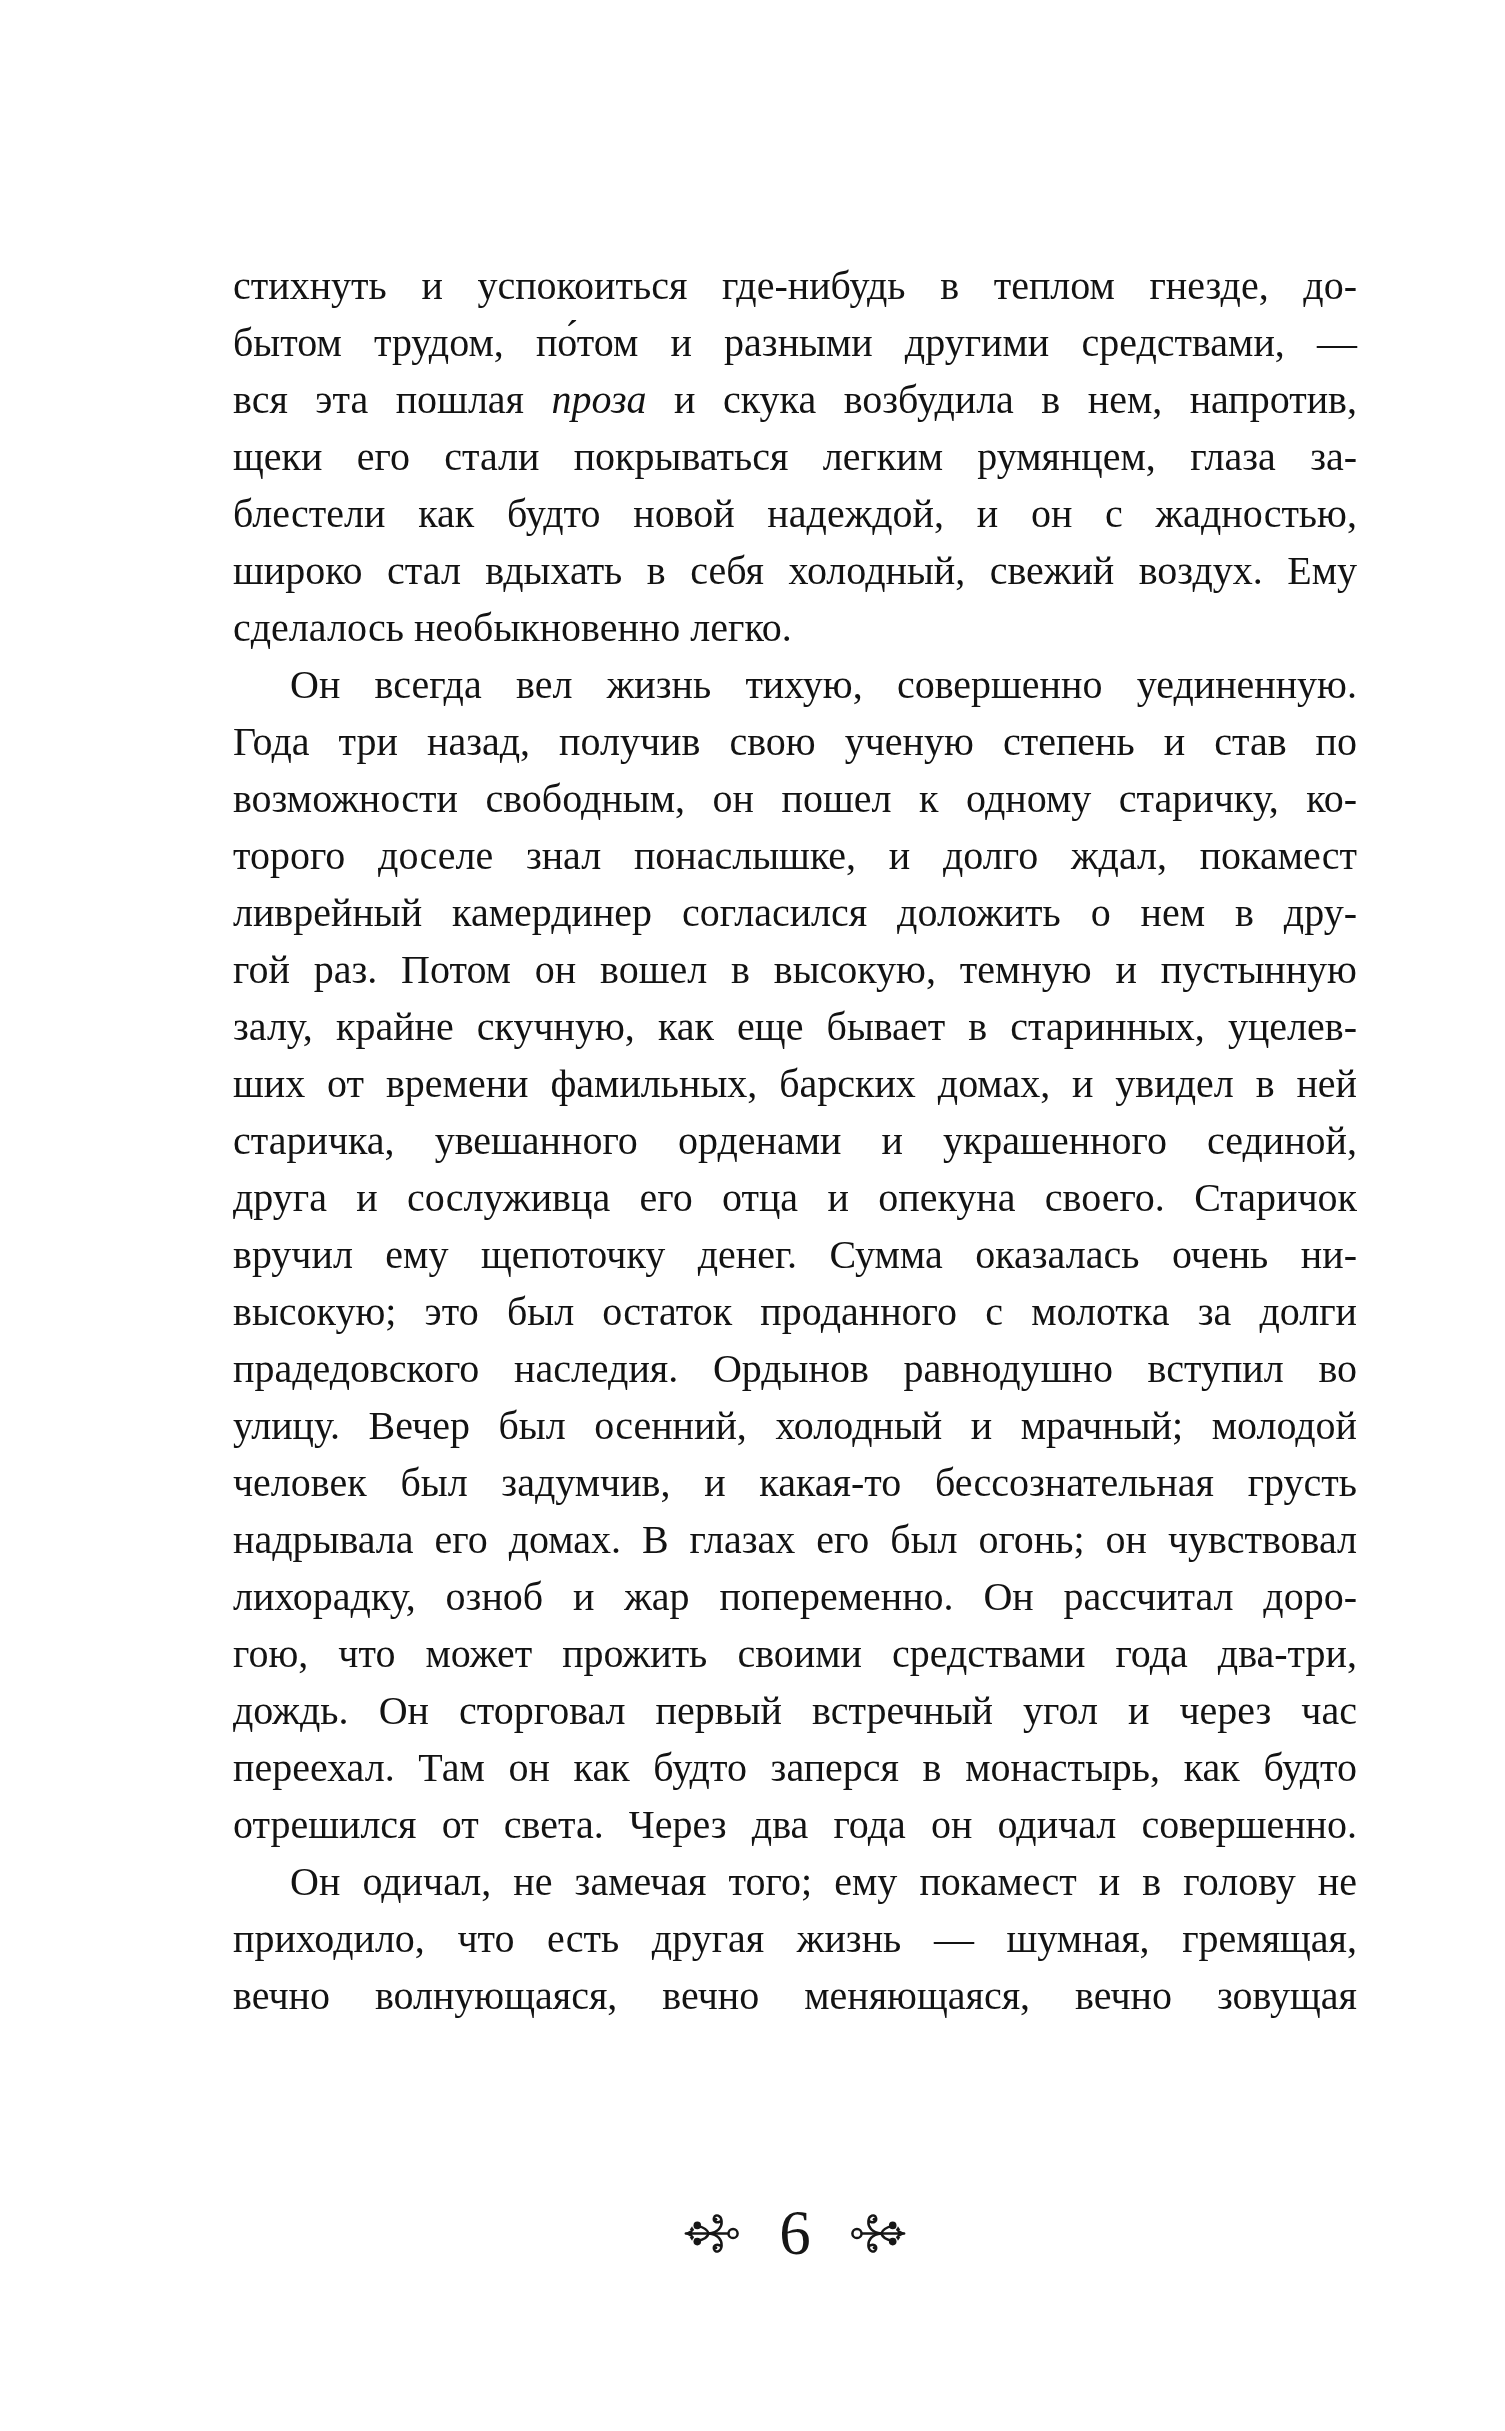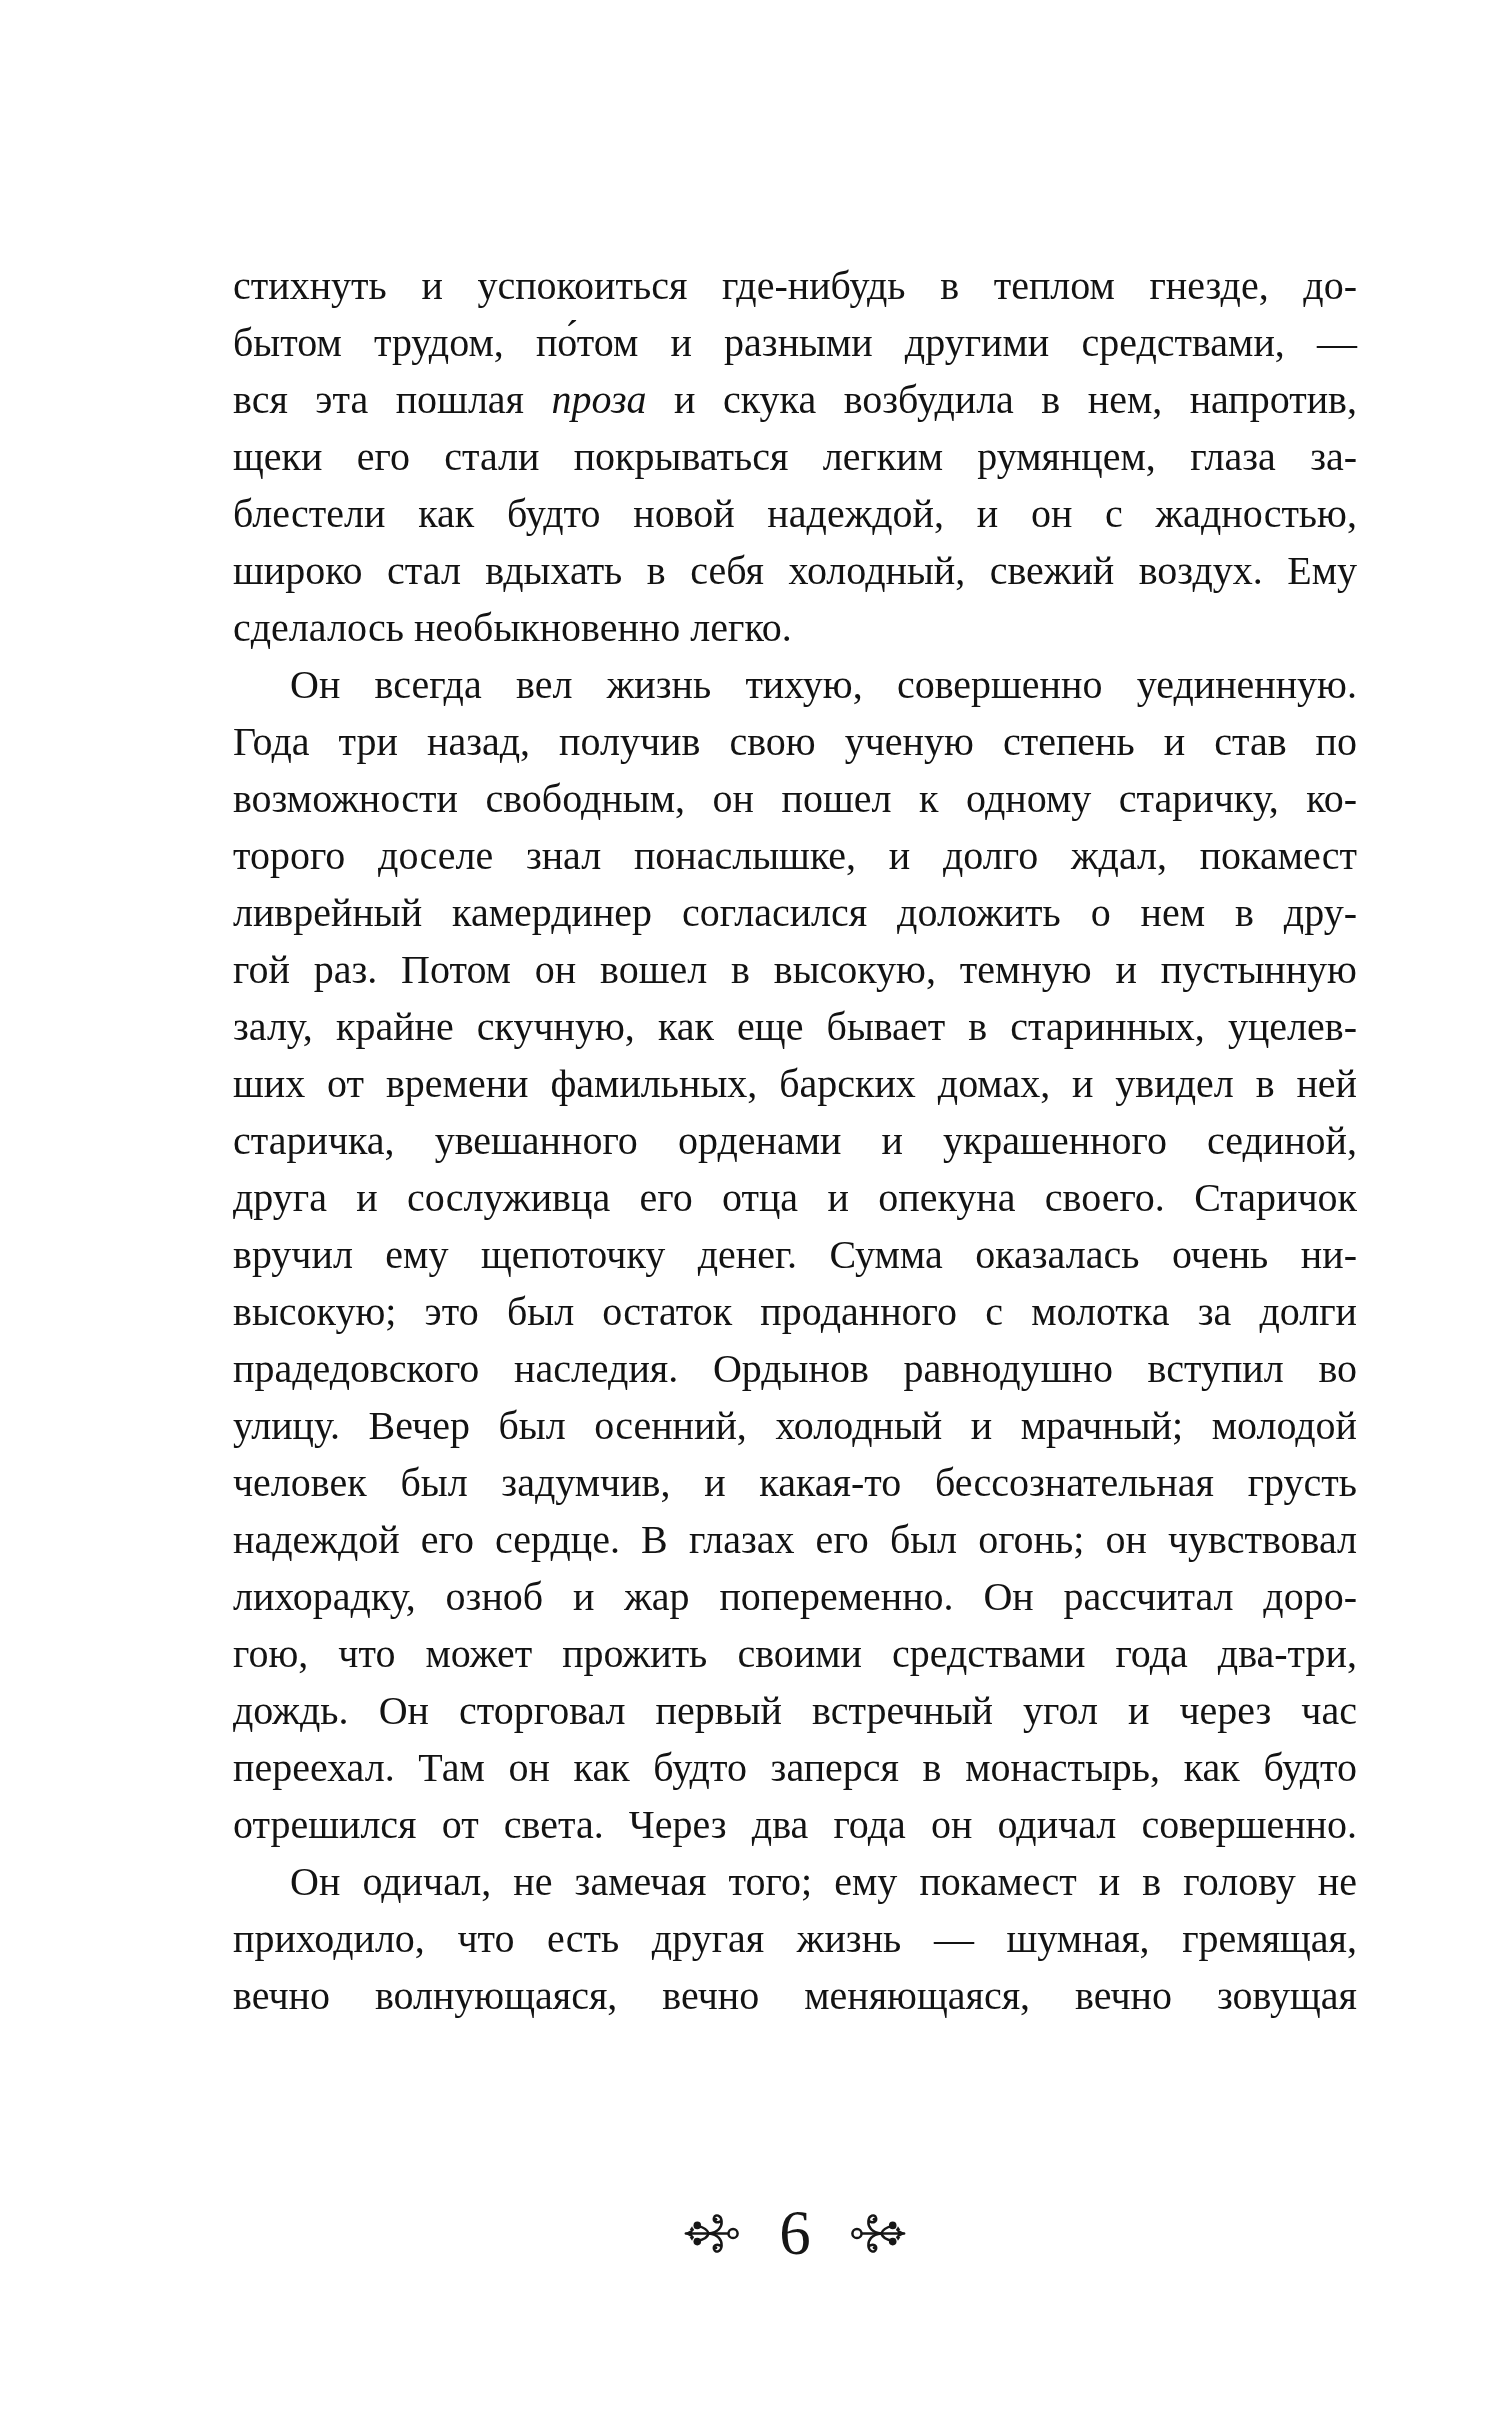--- a/index.html
+++ b/index.html
@@ -68,21 +68,21 @@
     <div class="ln">гой раз. Потом он вошел в высокую, темную и пустынную</div>
     <div class="ln">залу, крайне скучную, как еще бывает в старинных, уцелев-</div>
     <div class="ln">ших от времени фамильных, барских домах, и увидел в ней</div>
     <div class="ln">старичка, увешанного орденами и украшенного сединой,</div>
     <div class="ln">друга и сослуживца его отца и опекуна своего. Старичок</div>
     <div class="ln">вручил ему щепоточку денег. Сумма оказалась очень ни-</div>
     <div class="ln">высокую; это был остаток проданного с молотка за долги</div>
     <div class="ln">прадедовского наследия. Ордынов равнодушно вступил во</div>
     <div class="ln">улицу. Вечер был осенний, холодный и мрачный; молодой</div>
     <div class="ln">человек был задумчив, и какая-то бессознательная грусть</div>
-    <div class="ln">надеждой его сердце. В глазах его был огонь; он чувствовал</div>
+    <div class="ln">надрывала его домах. В глазах его был огонь; он чувствовал</div>
     <div class="ln">лихорадку, озноб и жар попеременно. Он рассчитал доро-</div>
     <div class="ln">гою, что может прожить своими средствами года два-три,</div>
     <div class="ln">дождь. Он сторговал первый встречный угол и через час</div>
     <div class="ln">переехал. Там он как будто заперся в монастырь, как будто</div>
     <div class="ln">отрешился от света. Через два года он одичал совершенно.</div>
     <div class="ln indent">Он одичал, не замечая того; ему покамест и в голову не</div>
     <div class="ln">приходило, что есть другая жизнь — шумная, гремящая,</div>
     <div class="ln">вечно волнующаяся, вечно меняющаяся, вечно зовущая</div>
   </div>
 

